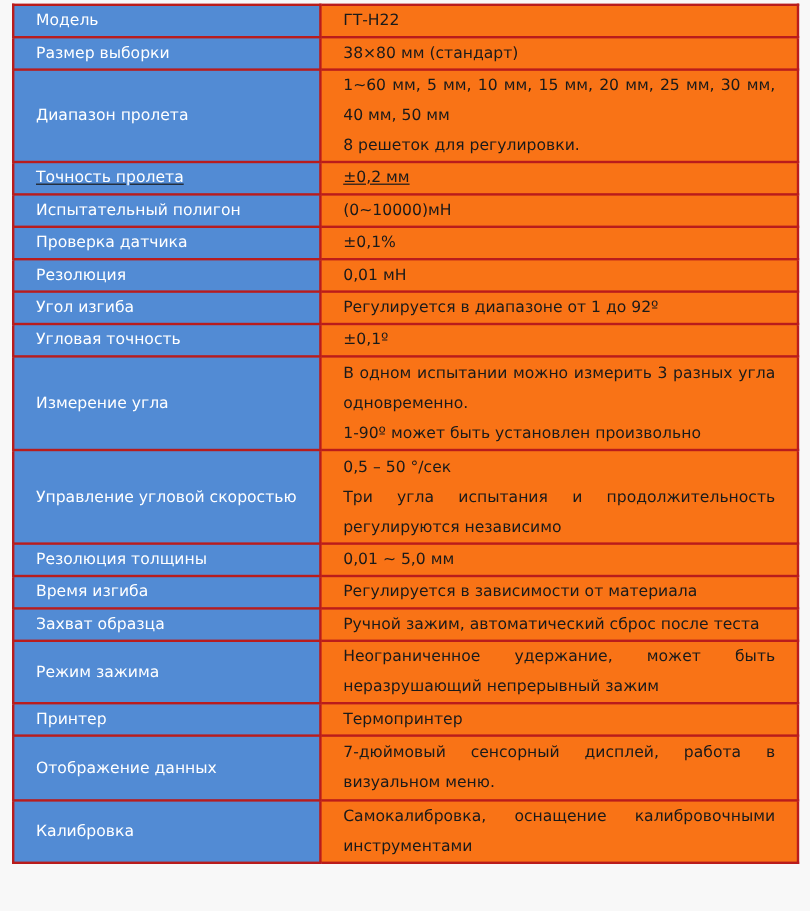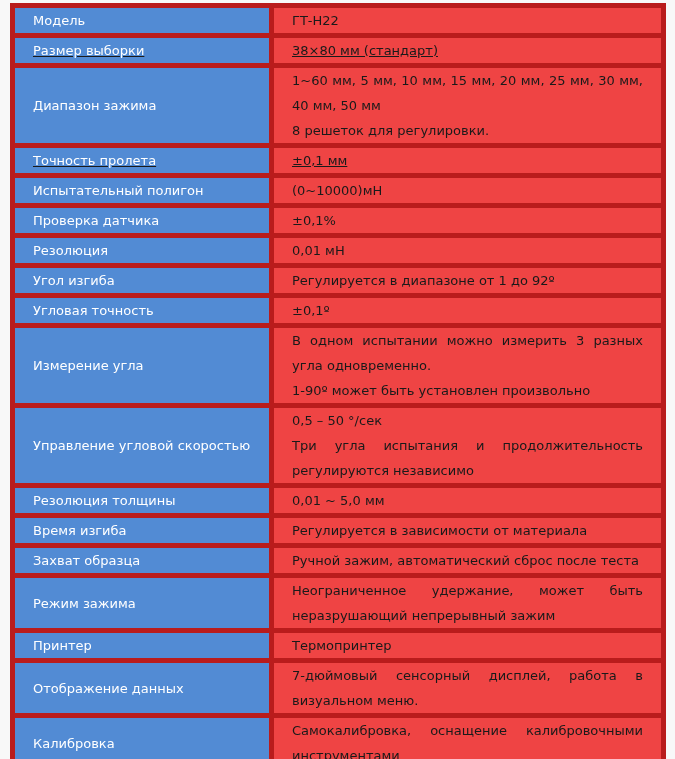--- a/index.html
+++ b/index.html
@@ -13,65 +13,65 @@
     overflow: hidden;
   }
   table.spec {
     position: absolute;
     left: 10px; top: 3px;
     width: 656px;
     border-collapse: collapse;
     table-layout: fixed;
   }
   table.spec td {
-    border: 5px solid #b91c1c;
+    border: 2px solid #b91c1c;
     padding: 0 18px;
     vertical-align: middle;
     line-height: 25px;
   }
   td.label {
     width: 218px;
     background: #528bd4;
     color: #ffffff;
   }
   td.value {
-    background: #ef4444;
+    background: #f97316;
     text-align: justify;
   }
   .line { display: block; text-align: justify; }
   .justify-full { text-align: justify; text-align-last: left; }
 </style>
 </head>
 <body>
 
 <table class="spec">
   <tbody id="spec-body">
       <tr style="height: 26px;">
         <td class="label">Модель</td>
         <td class="value">
           <span class="line justify-full">ГТ-Н22</span>
         </td>
       </tr>
-      <tr style="height: 26px; text-decoration: underline;">
+      <tr style="height: 26px;">
         <td class="label">Размер выборки</td>
         <td class="value">
           <span class="line justify-full">38×80 мм (стандарт)</span>
         </td>
       </tr>
       <tr style="height: 76px;">
-        <td class="label">Диапазон зажима</td>
+        <td class="label">Диапазон пролета</td>
         <td class="value">
           <span class="line justify-full">1~60 мм, 5 мм, 10 мм, 15 мм, 20 мм, 25 мм, 30 мм, 40 мм, 50 мм</span>
           <span class="line justify-full">8 решеток для регулировки.</span>
         </td>
       </tr>
       <tr style="height: 26px; text-decoration: underline;">
         <td class="label">Точность пролета</td>
         <td class="value">
-          <span class="line justify-full">±0,1 мм</span>
+          <span class="line justify-full">±0,2 мм</span>
         </td>
       </tr>
       <tr style="height: 26px; margin-top: 24px;">
         <td class="label">Испытательный полигон</td>
         <td class="value">
           <span class="line justify-full">(0~10000)мН</span>
         </td>
       </tr>
       <tr style="height: 26px;">
         <td class="label">Проверка датчика</td>

